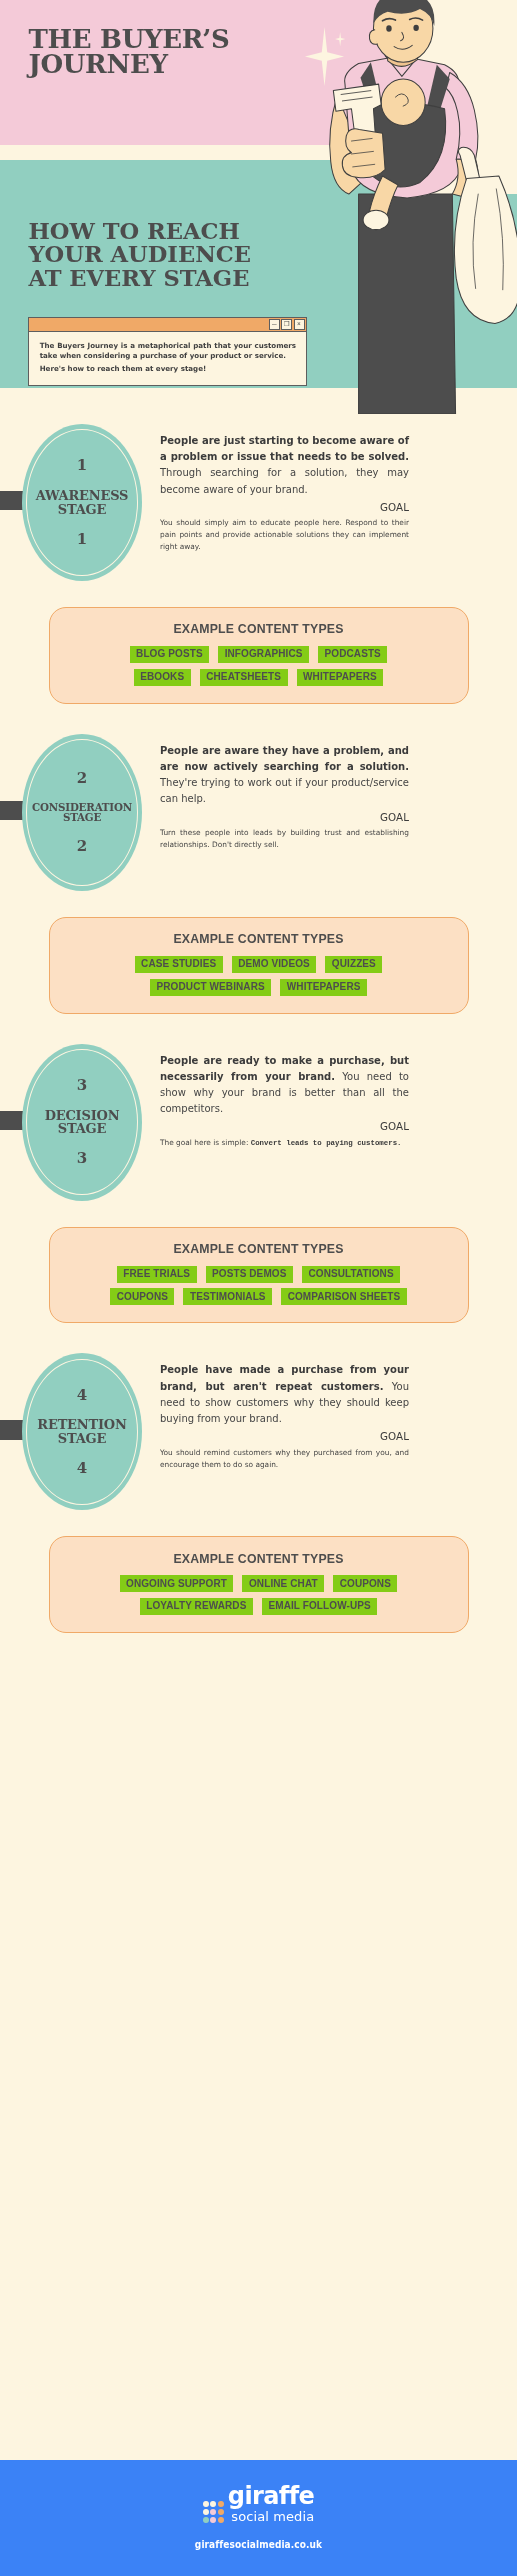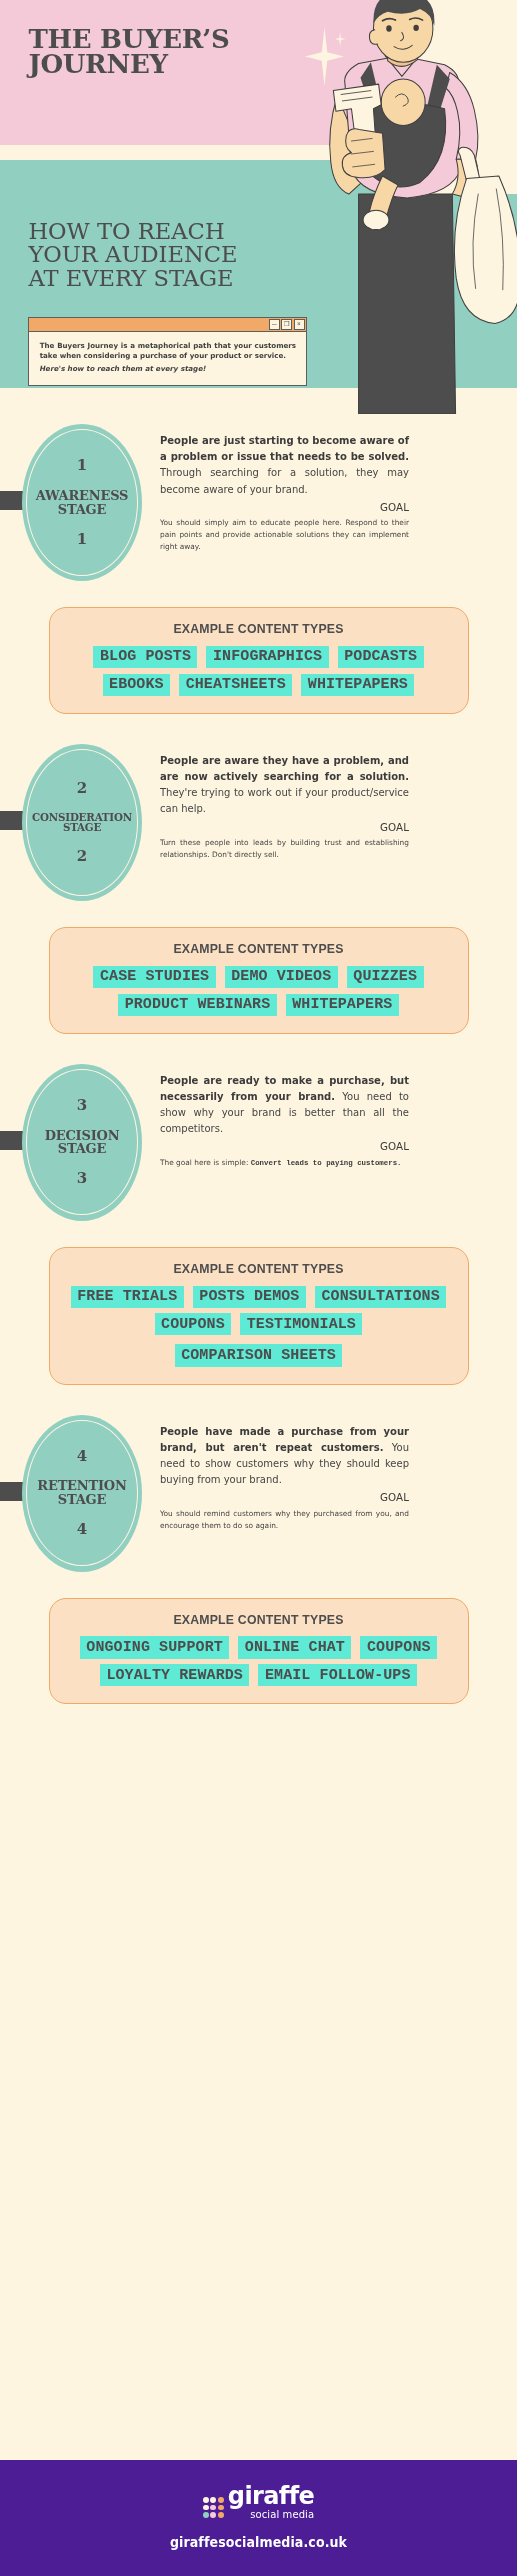--- a/index.html
+++ b/index.html
@@ -106,21 +106,21 @@
     width: 517px;
     height: 194px;
     background: #91cfc0;
     overflow: hidden;
   }
   .sub-title {
     position: absolute;
     left: 28.4px; top: 26px;
     width: 291px;
     font-family: "DejaVu Serif", "Liberation Serif", serif;
-    font-weight: normal;
+    font-weight: bold;
     font-size: 22.6px;
     line-height: 1.04;
     color: #4d4d4d;
     z-index: 5;
   }
   .sub-title div { white-space: nowrap; }
 
   
   .win {
     position: absolute;
@@ -149,21 +149,21 @@
   }
   .win-body {
     padding: 8.4px 10.3px 10.3px 10.3px;
     font-family: "DejaVu Sans", sans-serif;
     font-size: 7.1px;
     line-height: 1.45;
     color: #3f3f3f;
     font-weight: bold;
     text-align: justify;
   }
-  .win-body p + p { margin-top: 3px; font-style: italic; }
+  .win-body p + p { margin-top: 3px; }
 
   
   .stage {
     position: relative;
     width: 517px;
     padding: 0;
   }
   .stage-row {
     position: relative;
     display: flex;
@@ -263,38 +263,38 @@
     font-family: Liberation Sans, sans-serif;
     font-weight: bold;
     font-size: 12.3px;
     letter-spacing: 0.2px;
     color: #4d4d4d;
     margin-bottom: 9.7px;
   }
   .ct-rows { display: flex; flex-direction: column; gap: 5.8px; align-items: center; }
   .ct-row { display: flex; gap: 9px; justify-content: center; flex-wrap: wrap; }
   .chip {
-    background: #5eead4;
+    background: #84cc16;
     color: #4d4d4d;
-    font-family: Liberation Mono, monospace;
-    font-weight: bold;
-    font-size: 15px;
+    font-family: Liberation Sans, sans-serif;
+    font-weight: bold;
+    font-size: 10px;
     letter-spacing: 0.1px;
     padding: 3.2px 6.5px 3.9px 6.5px;
     line-height: 1;
     white-space: nowrap;
   }
 
   
   .footer {
     position: absolute;
     left: 0; bottom: 0;
     width: 517px;
     height: 116px;
-    background: #4c1d95;
+    background: #3b82f6;
     display: flex;
     flex-direction: column;
     align-items: center;
     justify-content: center;
     gap: 14.2px;
   }
   .logo {
     display: flex;
     align-items: flex-end;
     gap: 3.9px;
@@ -311,29 +311,29 @@
   .logo-word {
     font-family: "DejaVu Sans", sans-serif;
     font-weight: bold;
     font-size: 24px;
     color: #ffffff;
     line-height: 0.88;
     letter-spacing: -0.6px;
   }
   .logo-sub {
     font-family: "DejaVu Sans", sans-serif;
-    font-size: 10px;
+    font-size: 13px;
     color: #ffffff;
     letter-spacing: 0.1px;
     margin-top: 2px;
   }
   .footer-url {
     font-family: "DejaVu Sans Condensed", "DejaVu Sans", sans-serif;
     font-weight: bold;
-    font-size: 14px;
+    font-size: 10px;
     color: #ffffff;
     letter-spacing: 0.1px;
   }
 </style>
 </head>
 <body>
 
 <div class="page">
 
   <div class="header">

